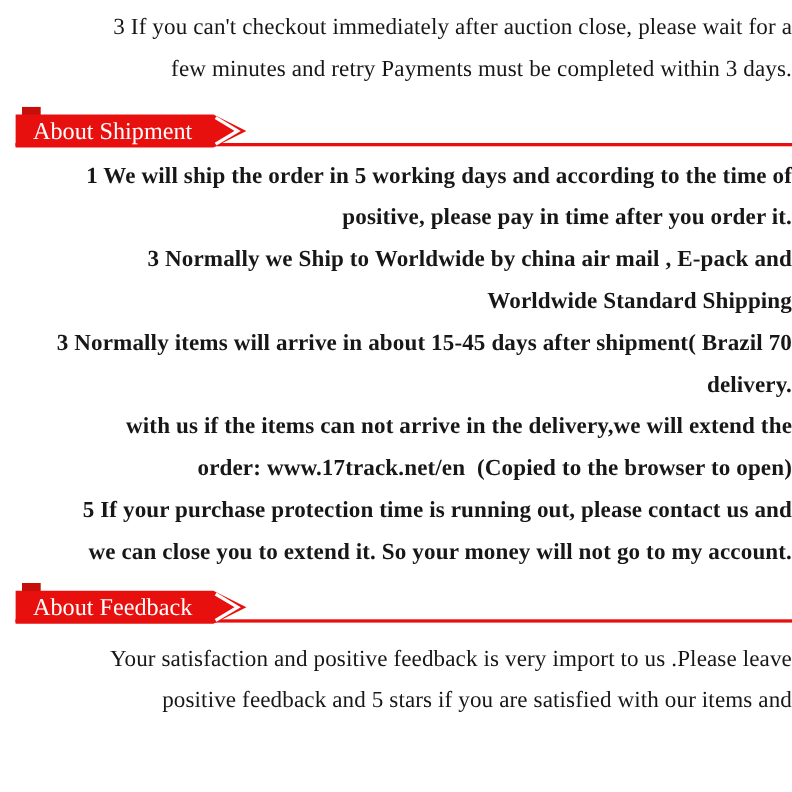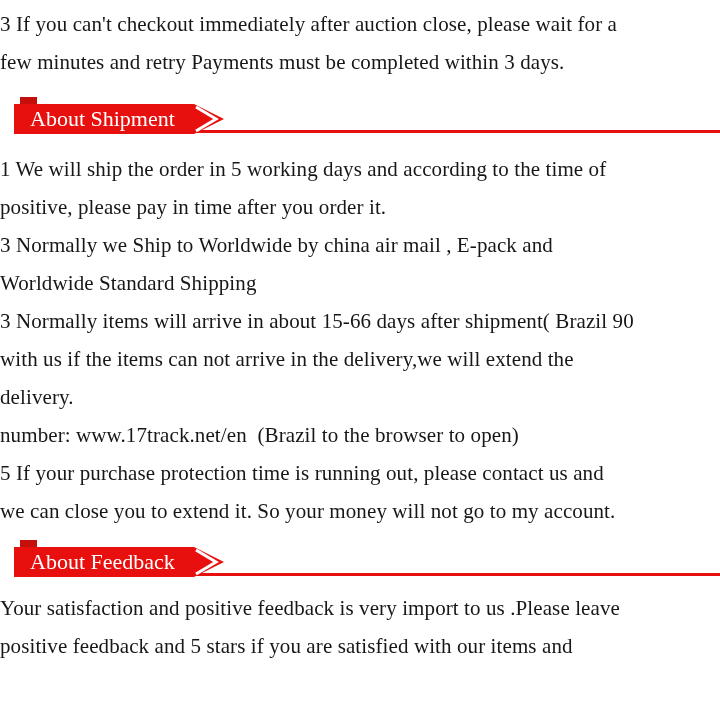--- a/index.html
+++ b/index.html
@@ -12,21 +12,23 @@
     overflow: hidden;
     background: #ffffff;
     font-family: "Liberation Serif", serif;
     color: #171717;
   }
   .text-line {
     white-space: pre;
     font-size: 21px;
     line-height: 38px;
     height: 38px;
+    padding-left: 14px;
     letter-spacing: 0.1px;
+    text-align: right;
   }
   .intro {
     padding-top: 5px;
   }
   .banner-row {
     position: relative;
     height: 40px;
     margin-top: 16px;
   }
   .banner-row.second {
@@ -44,21 +46,22 @@
     position: absolute;
     left: 14px;
     top: 0;
   }
   .banner-label {
     font-family: "Liberation Serif", serif;
     font-size: 22px;
     fill: #ffffff;
   }
   .section-lines {
-    margin-top: 13px;
+    margin-top: 3px;
+    font-weight: bold;
   }
   .feedback-lines {
     margin-top: 9px;
   }
 </style>
 </head>
 <body>
 
 <div class="intro">
   <div class="text-line">3 If you can't checkout immediately after auction close, please wait for a</div>
@@ -73,24 +76,24 @@
     <path d="M182,10 L202,22 L182,34" stroke="#ffffff" stroke-width="3" fill="none"></path>
     <text x="16" y="29" class="banner-label">About Shipment</text>
   </svg>
 </div>
 
 <div class="section-lines">
   <div class="text-line">1 We will ship the order in 5 working days and according to the time of</div>
   <div class="text-line">positive, please pay in time after you order it.</div>
   <div class="text-line">3 Normally we Ship to Worldwide by china air mail , E-pack and</div>
   <div class="text-line">Worldwide Standard Shipping</div>
-  <div class="text-line">3 Normally items will arrive in about 15-66 days after shipment( Brazil 90</div>
+  <div class="text-line">3 Normally items will arrive in about 15-45 days after shipment( Brazil 70</div>
+  <div class="text-line">delivery.</div>
   <div class="text-line">with us if the items can not arrive in the delivery,we will extend the</div>
-  <div class="text-line">delivery.</div>
-  <div class="text-line">number: www.17track.net/en  (Brazil to the browser to open)</div>
+  <div class="text-line">order: www.17track.net/en  (Copied to the browser to open)</div>
   <div class="text-line">5 If your purchase protection time is running out, please contact us and</div>
   <div class="text-line">we can close you to extend it. So your money will not go to my account.</div>
 </div>
 
 <div class="banner-row second">
   <div class="banner-underline"></div>
   <svg class="banner-svg" width="230" height="40" viewBox="0 0 230 40">
     <rect x="6" y="0" width="17" height="9" fill="#c50f0b"></rect>
     <polygon points="0,7 180,7 210,22 180,37 0,37" fill="#e8100e"></polygon>
     <path d="M182,10 L202,22 L182,34" stroke="#ffffff" stroke-width="3" fill="none"></path>

